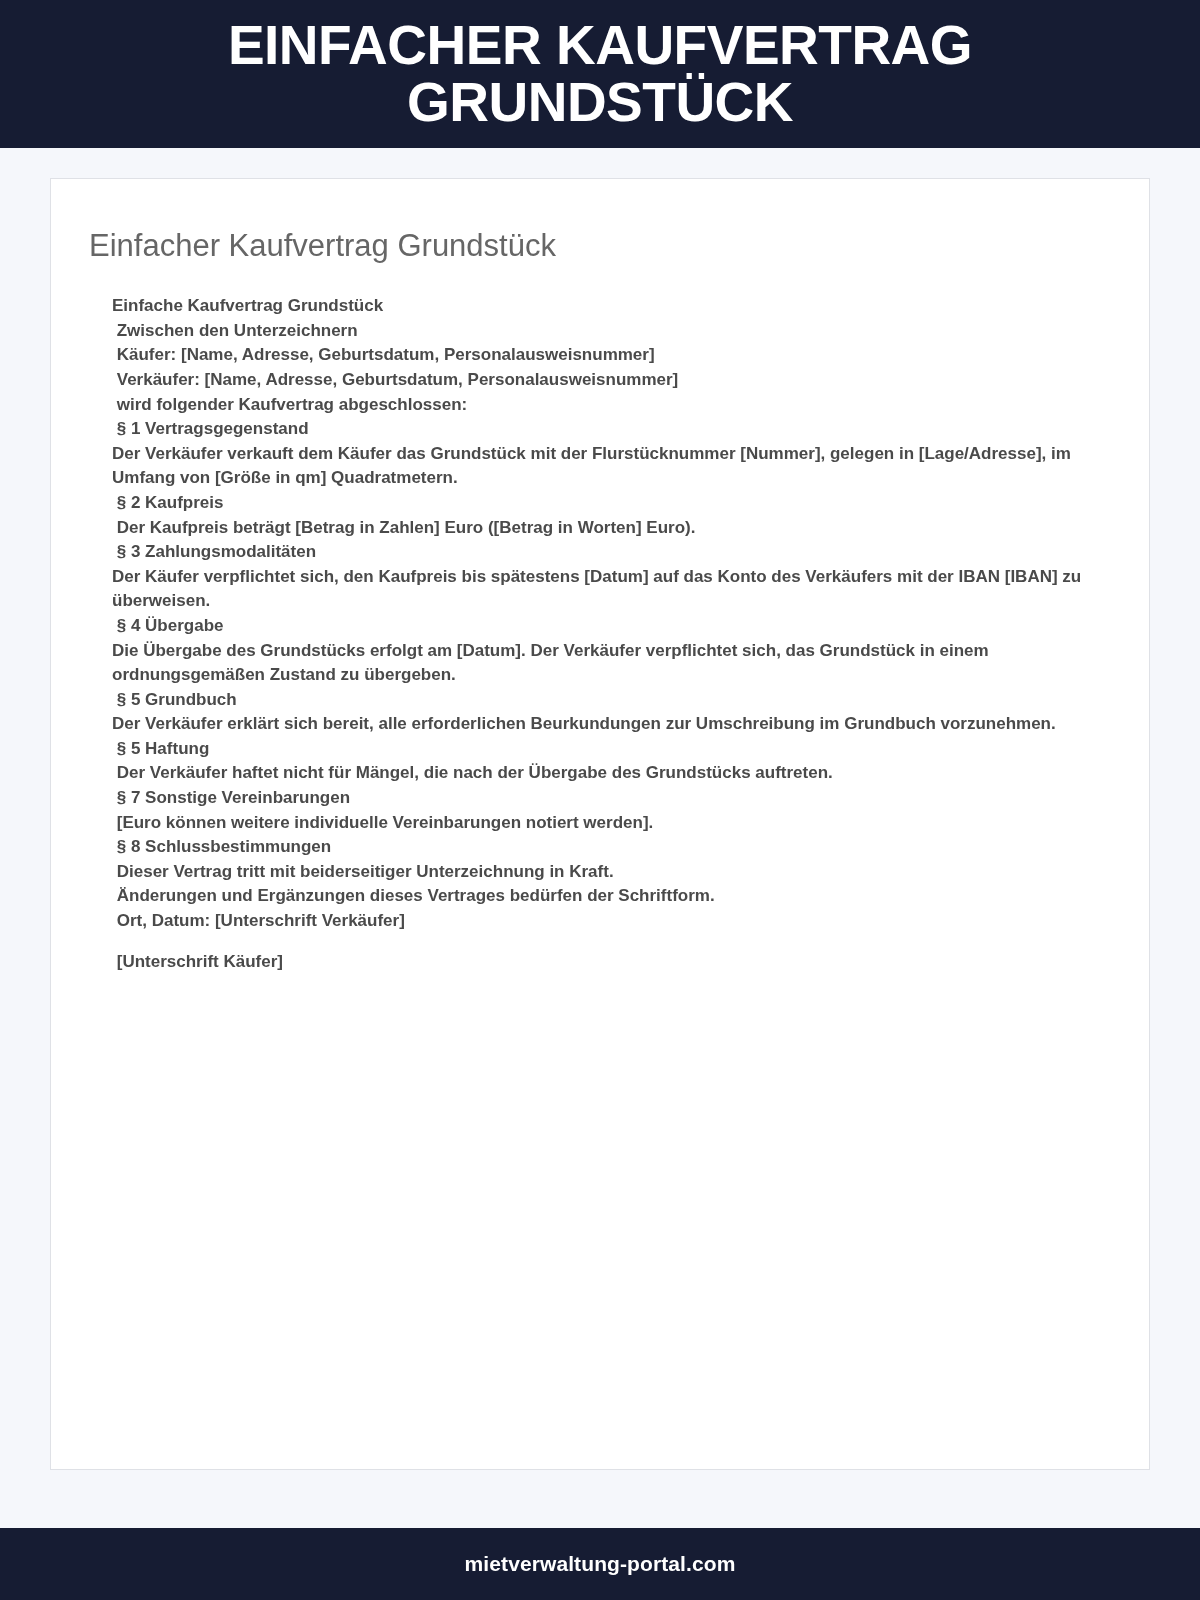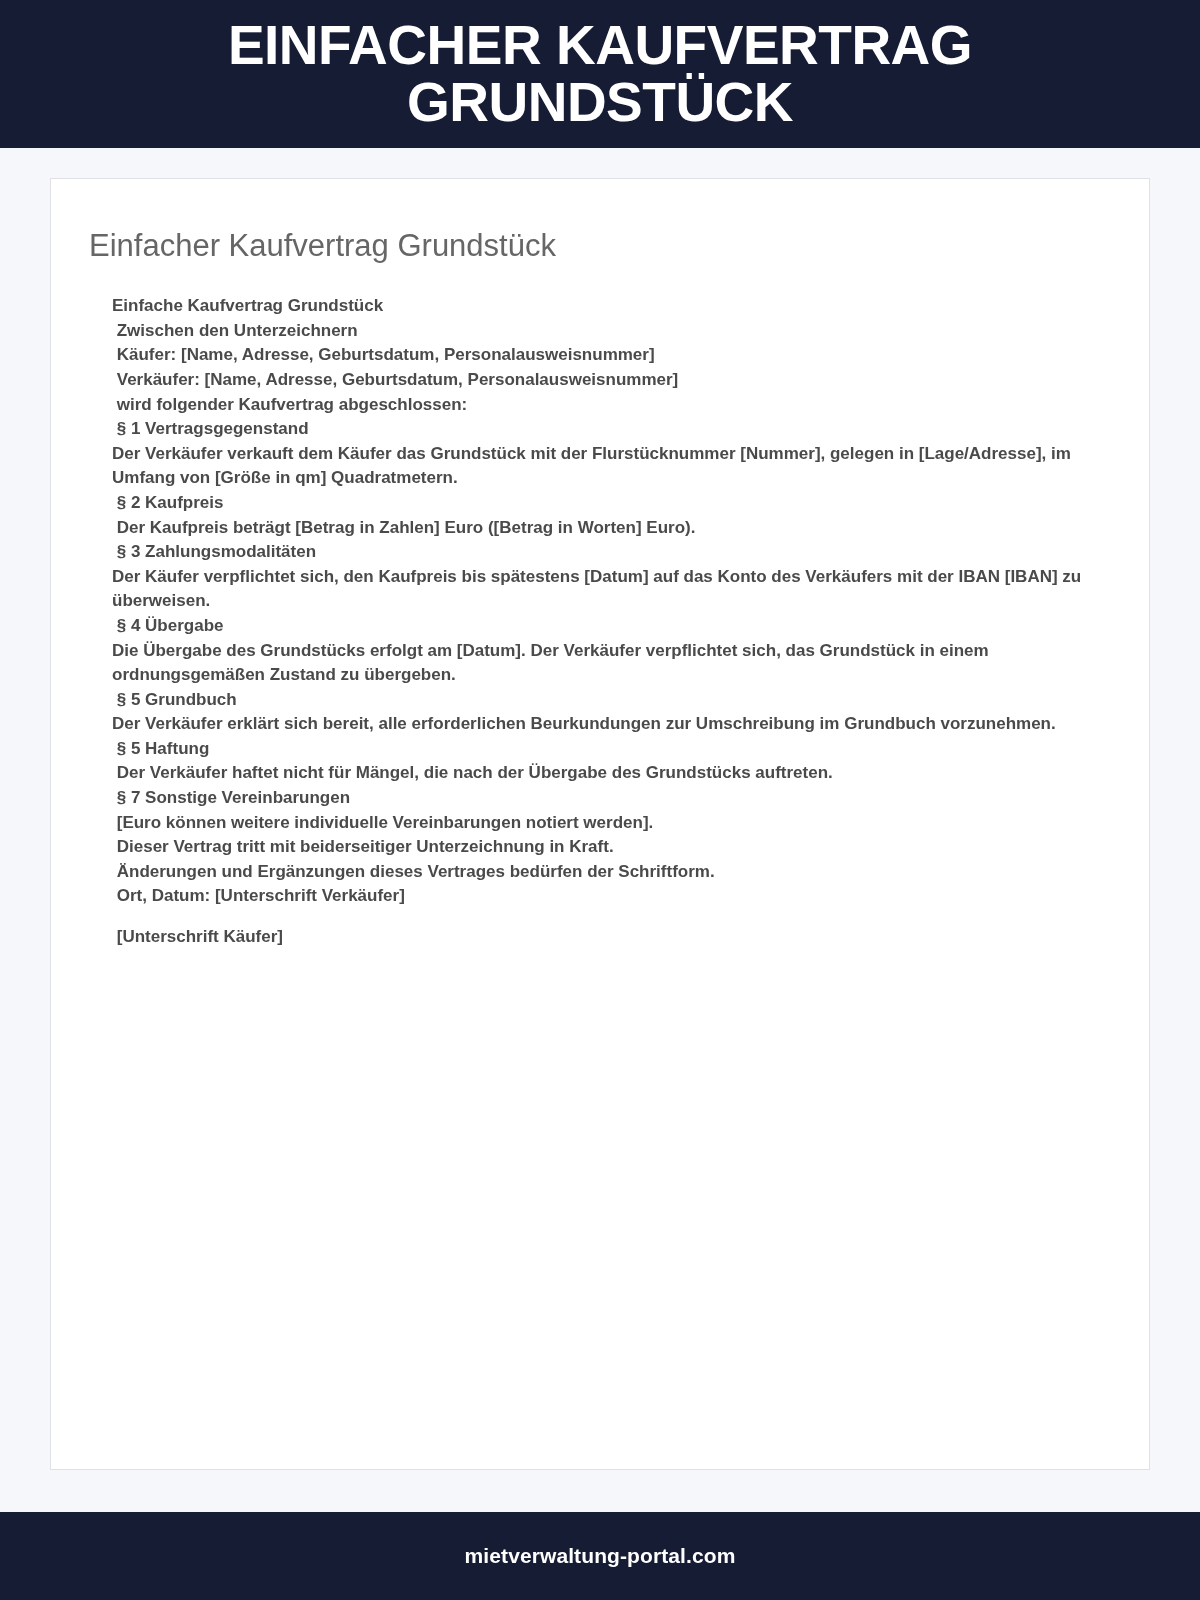--- a/index.html
+++ b/index.html
@@ -80,21 +80,21 @@
   .doc-body p.spaced-before {
     margin-top: 16px;
   }
 
   
   .bottom-banner {
     position: absolute;
     left: 0;
     bottom: 0;
     width: 1200px;
-    height: 88px;
+    height: 72px;
     background: #161c33;
     display: flex;
     align-items: center;
     justify-content: center;
   }
   .bottom-banner-text {
     color: #ffffff;
     font-size: 21px;
     font-weight: bold;
     font-family: "Liberation Sans", sans-serif;
@@ -127,20 +127,21 @@
         <p> § 3 Zahlungsmodalitäten</p>
         <p>Der Käufer verpflichtet sich, den Kaufpreis bis spätestens [Datum] auf das Konto des Verkäufers mit der IBAN [IBAN] zu überweisen.</p>
         <p> § 4 Übergabe</p>
         <p>Die Übergabe des Grundstücks erfolgt am [Datum]. Der Verkäufer verpflichtet sich, das Grundstück in einem ordnungsgemäßen Zustand zu übergeben.</p>
         <p> § 5 Grundbuch</p>
         <p>Der Verkäufer erklärt sich bereit, alle erforderlichen Beurkundungen zur Umschreibung im Grundbuch vorzunehmen.</p>
         <p> § 5 Haftung</p>
         <p> Der Verkäufer haftet nicht für Mängel, die nach der Übergabe des Grundstücks auftreten.</p>
         <p> § 7 Sonstige Vereinbarungen</p>
         <p> [Euro können weitere individuelle Vereinbarungen notiert werden].</p>
+        <p> § 8 Schlussbestimmungen</p>
         <p> Dieser Vertrag tritt mit beiderseitiger Unterzeichnung in Kraft.</p>
         <p> Änderungen und Ergänzungen dieses Vertrages bedürfen der Schriftform.</p>
         <p> Ort, Datum: [Unterschrift Verkäufer]</p>
         <p class="spaced-before"> [Unterschrift Käufer]</p>
       </section>
 
   </article>
 </main>
 
 <footer class="bottom-banner">

